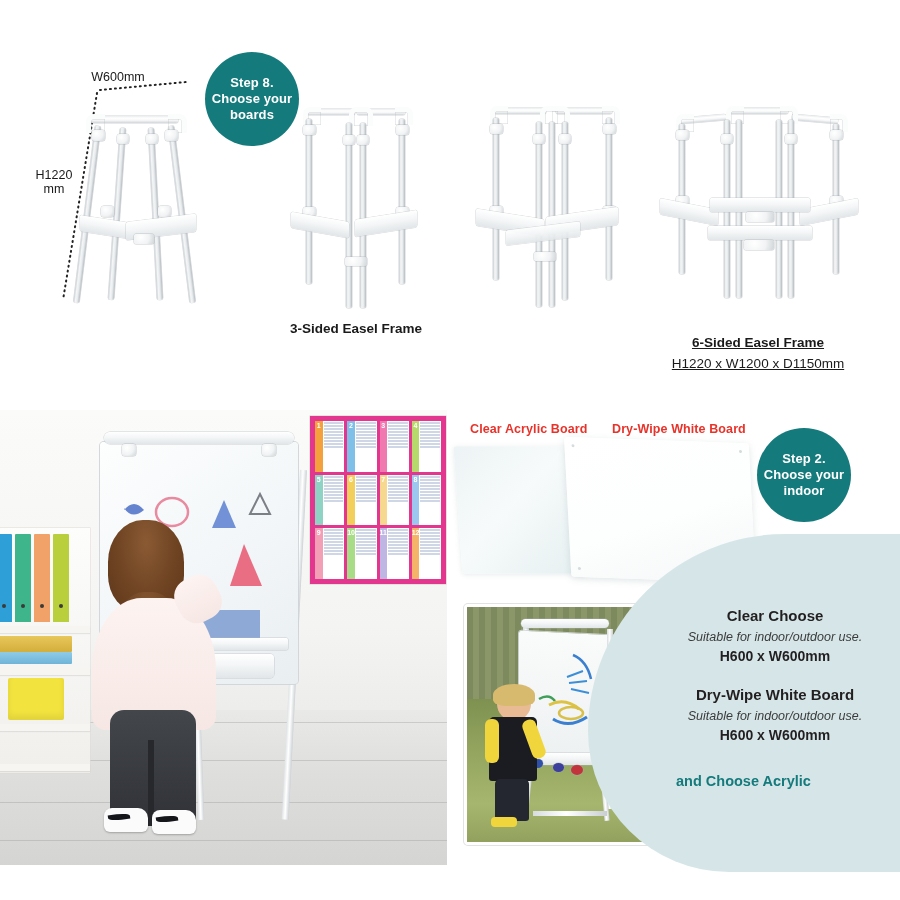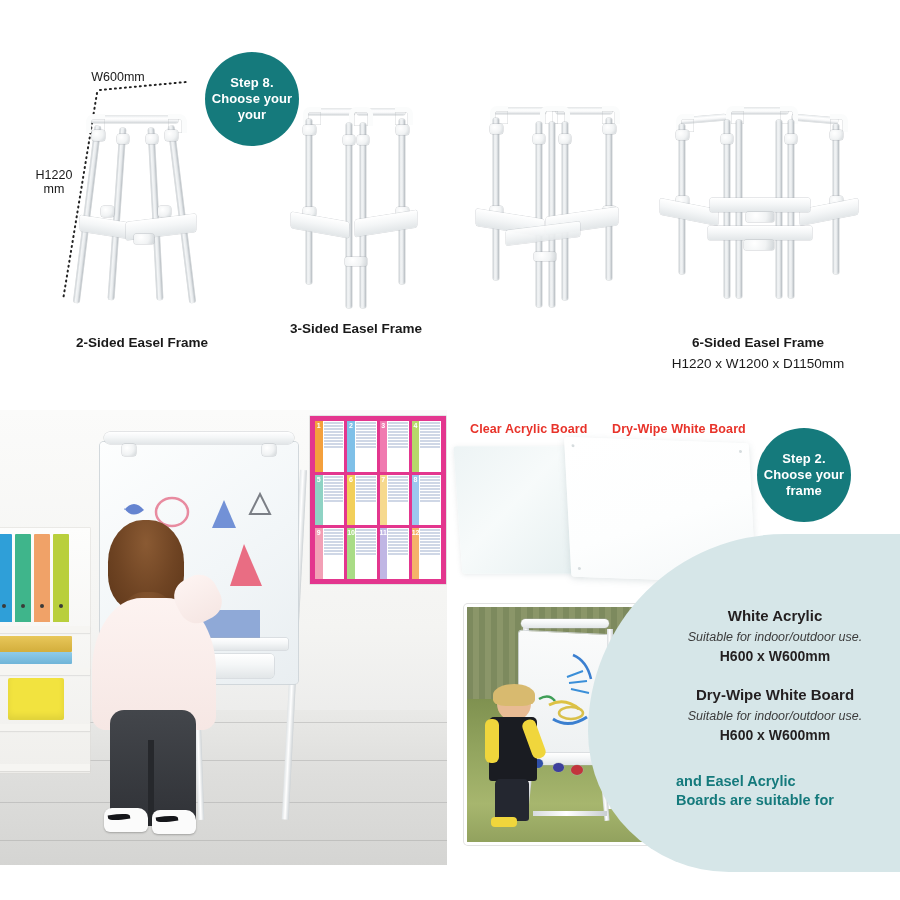--- a/index.html
+++ b/index.html
@@ -161,21 +161,21 @@
   #outdoor-note span { display:block; }
 </style>
 </head>
 <body>
 
 <div class="canvas">
 
   <div class="step-badge" id="step1-badge">
     <span>Step 8.</span>
     <span>Choose your</span>
-    <span>your</span>
+    <span>boards</span>
   </div>
 
   <div class="dim-label" style="left:78px; top:70px; width:80px;">
     <span>W600mm</span>
   </div>
   <div class="dim-label" style="left:26px; top:168px; width:56px;">
     <span style="display:block;">H1220</span>
     <span style="display:block;">mm</span>
   </div>
 
@@ -278,28 +278,27 @@
 
     <div class="tray" style="left:10px; top:114px; width:58px; height:16px; transform:skewY(11deg); border-radius:2px;"></div>
     <div class="tray" style="left:150px; top:114px; width:58px; height:16px; transform:skewY(-11deg); border-radius:2px;"></div>
     <div class="tray" style="left:60px; top:108px; width:100px; height:14px; border-radius:2px;"></div>
     <div class="tray" style="left:58px; top:136px; width:104px; height:14px; border-radius:2px;"></div>
     <div class="knob" style="left:96px; top:122px; width:28px; height:10px; border-radius:2px;"></div>
     <div class="knob" style="left:94px; top:150px; width:30px; height:10px; border-radius:2px;"></div>
   </div>
 
   <div class="frame-caption" style="left:58px; top:333px; width:168px;">
-    <span class="ttl">2-Sided Easel Frame</span>
   </div>
   <div class="frame-caption" style="left:262px; top:319px; width:188px;">
     <span class="ttl">3-Sided Easel Frame</span>
   </div>
   <div class="frame-caption" style="left:462px; top:333px; width:188px;">
   </div>
-  <div class="frame-caption" style="left:658px; top:333px; width:200px;">
+  <div class="frame-caption" style="left:658px; top:333px; width:200px;text-decoration:underline;">
     <span class="ttl">6-Sided Easel Frame</span>
     <span class="dim">H1220 x W1200 x D1150mm</span>
   </div>
 
   <div id="blue-panel"></div>
 
   <div class="photo" id="photo-indoor">
     <div class="wall"></div>
     <div class="floor"></div>
     <div class="floorline" style="top:312px;"></div>
@@ -559,21 +558,21 @@
               border-radius:3px;">
     <i style="position:absolute; left:7px; top:7px; width:3px; height:3px; border-radius:50%; background:#d6dcde;"></i>
     <i style="position:absolute; right:7px; top:7px; width:3px; height:3px; border-radius:50%; background:#d6dcde;"></i>
     <i style="position:absolute; left:7px; bottom:7px; width:3px; height:3px; border-radius:50%; background:#d6dcde;"></i>
     <i style="position:absolute; right:7px; bottom:7px; width:3px; height:3px; border-radius:50%; background:#d6dcde;"></i>
   </div>
 
   <div class="step-badge" id="step2-badge">
     <span>Step 2.</span>
     <span>Choose your</span>
-    <span>frame</span>
+    <span>indoor</span>
   </div>
 
   <div class="photo" id="photo-outdoor">
     <div class="fence"></div>
     <div class="grass"></div>
 
     <div class="pole" style="left:56px; top:14px; width:6px; height:16px;"></div>
     <div class="tray" style="left:54px; top:12px; width:88px; height:9px; border-radius:5px;"></div>
     <div class="easel2" style="left:52px; top:26px; width:96px; height:122px; transform:skewY(3deg);"></div>
     <svg style="position:absolute; left:60px; top:36px; width:84px; height:104px;" viewBox="0 0 84 104">
@@ -609,29 +608,28 @@
       <div style="position:absolute; left:13px; top:-2px; width:38px; height:16px; background:#c9a06a; border-radius:50% 50% 20% 20%;"></div>
       <div class="body" style="left:6px; top:32px; width:46px; height:54px; background:#3aa7d4;"></div>
       <div class="body" style="left:2px; top:34px; width:12px; height:34px; background:#1d2028; border-radius:5px;"></div>
       <div class="body" style="left:44px; top:34px; width:12px; height:34px; background:#1d2028; border-radius:5px;"></div>
       <div class="body" style="left:10px; top:84px; width:38px; height:34px; background:#4fb2dc;"></div>
       <div style="position:absolute; left:12px; top:120px; width:30px; height:8px; background:#24262c; border-radius:3px;"></div>
     </div>
   </div>
 
   <div class="info-block" style="left:650px; top:605px;">
-    <div class="name">White Acrylic</div>
+    <div class="name">Clear Choose</div>
     <div class="sub">Suitable for indoor/outdoor use.</div>
     <div class="size">H600 x W600mm</div>
   </div>
 
   <div class="info-block" style="left:650px; top:684px;">
     <div class="name">Dry-Wipe White Board</div>
     <div class="sub">Suitable for indoor/outdoor use.</div>
     <div class="size">H600 x W600mm</div>
   </div>
 
   <div id="outdoor-note">
-    <span>and Easel Acrylic</span>
-    <span>Boards are suitable for</span>
+    <span>and Choose Acrylic</span>
   </div>
 
 </div>
 
 </body></html>

